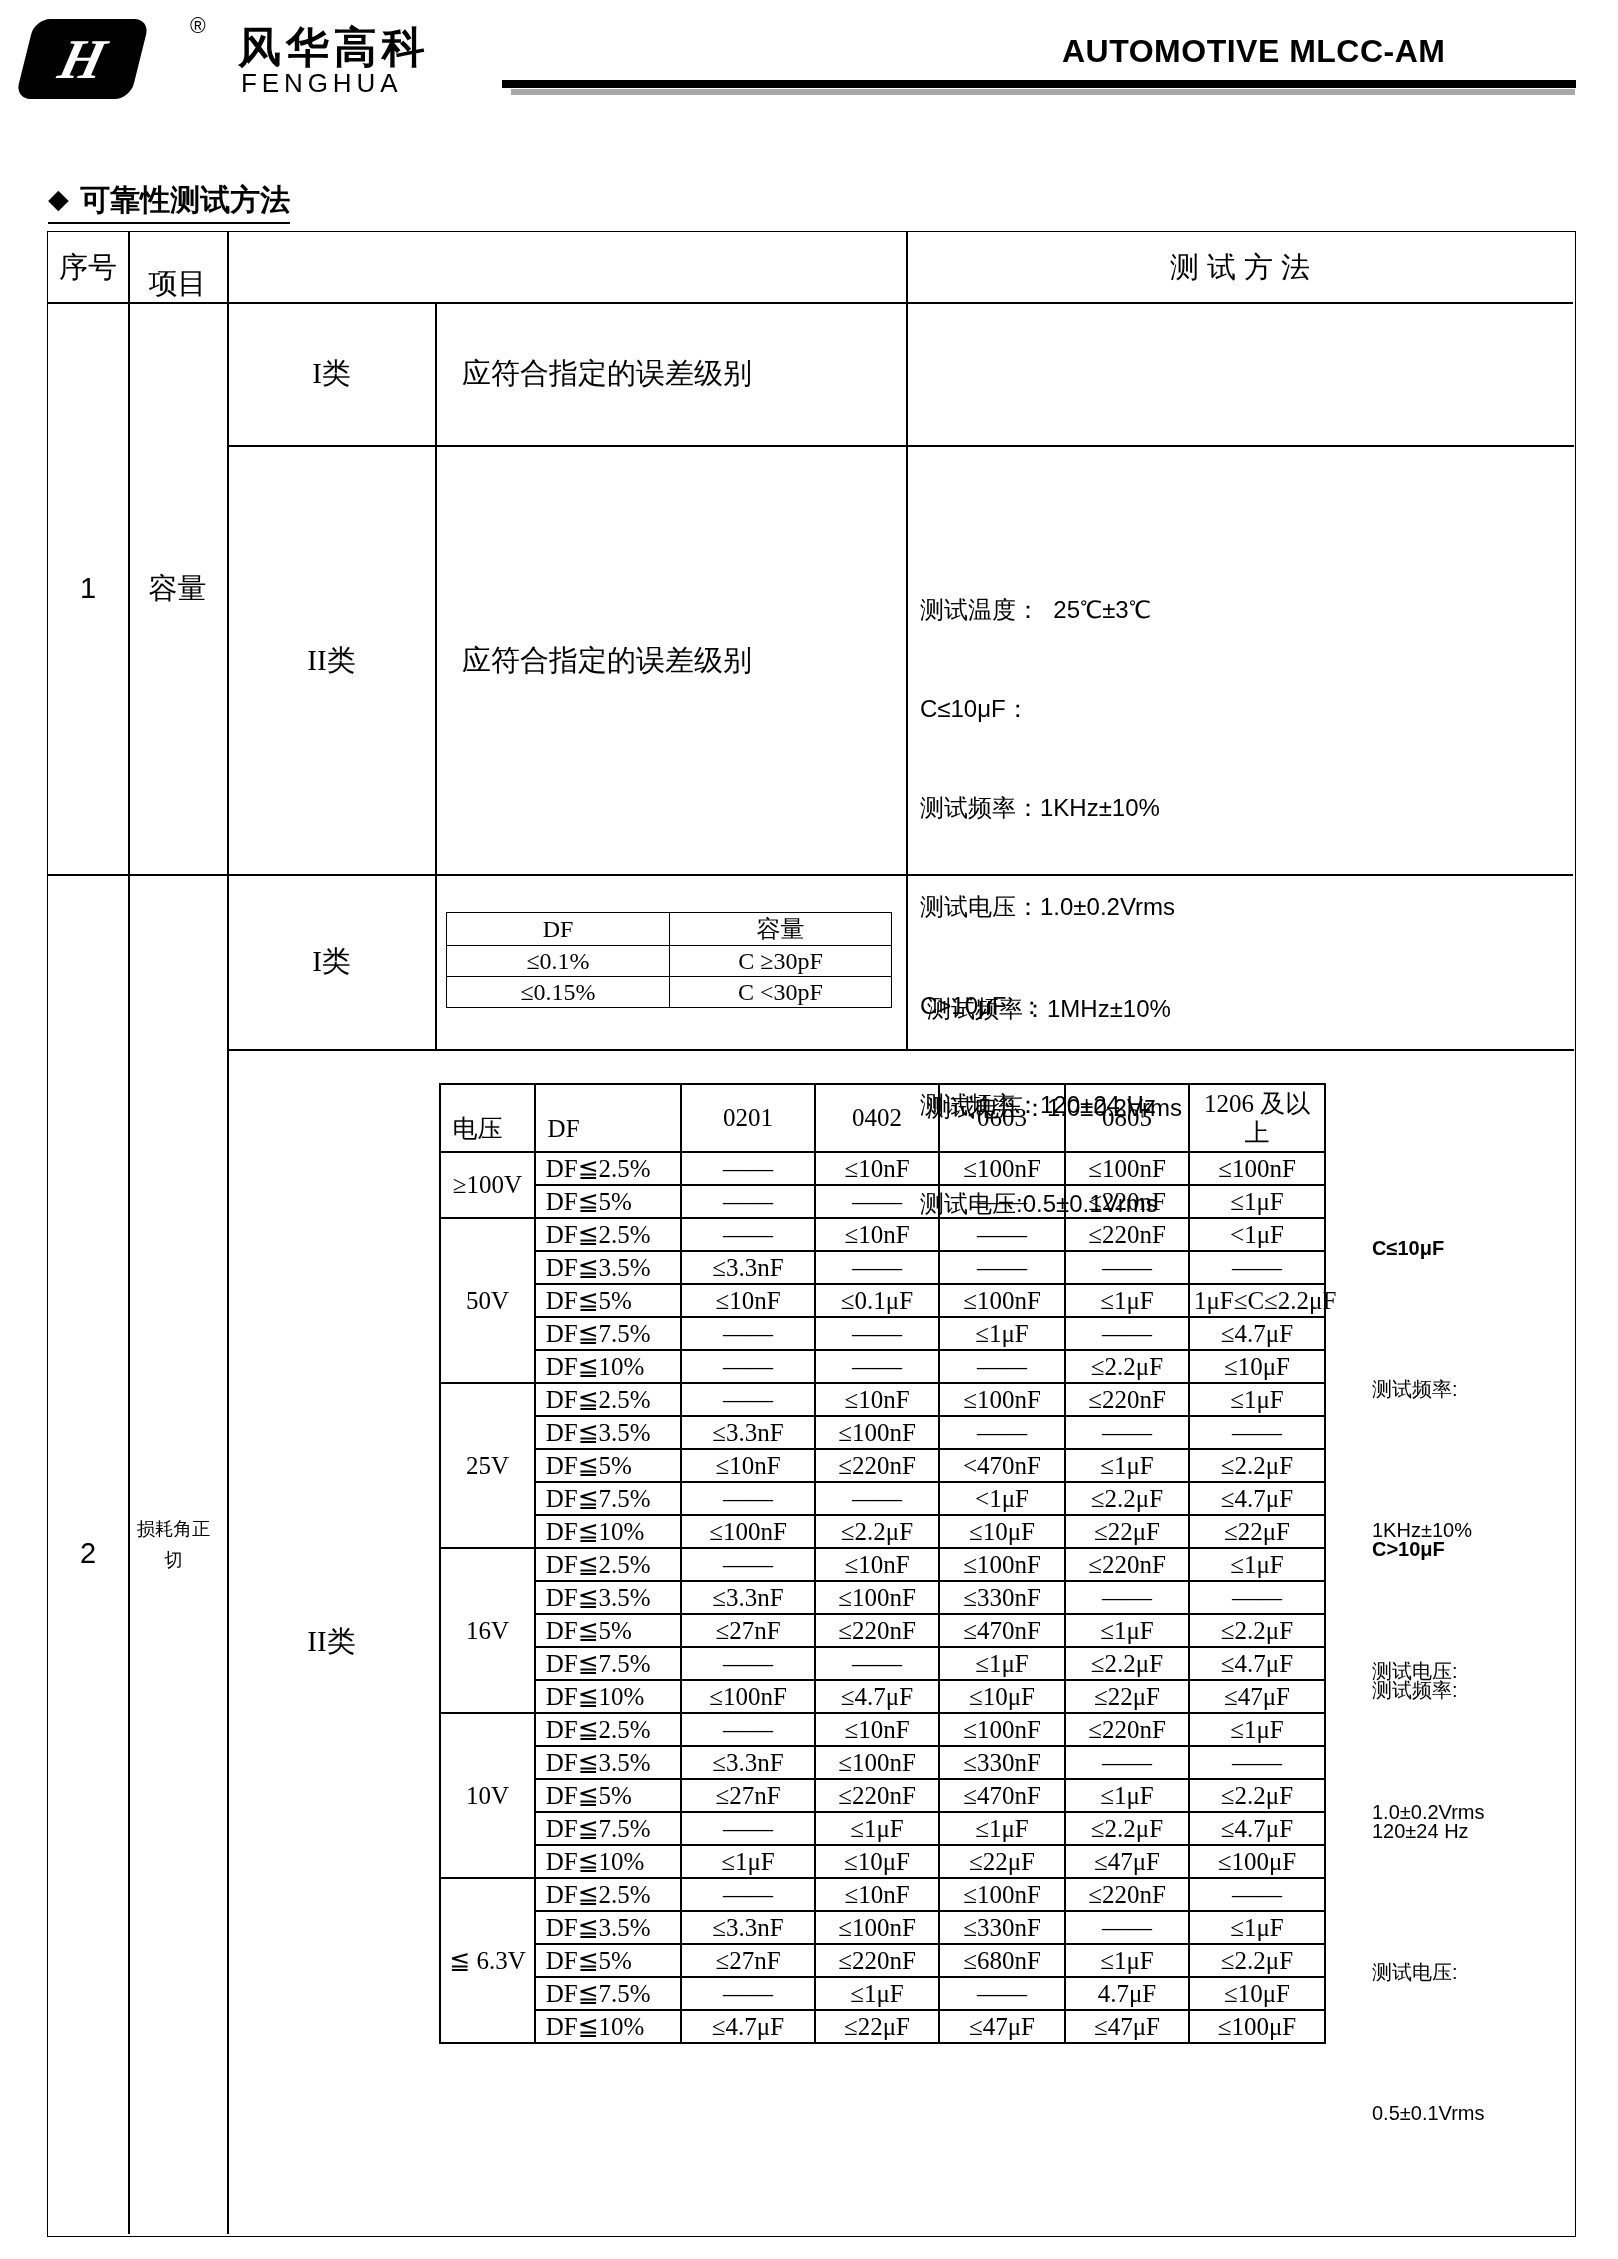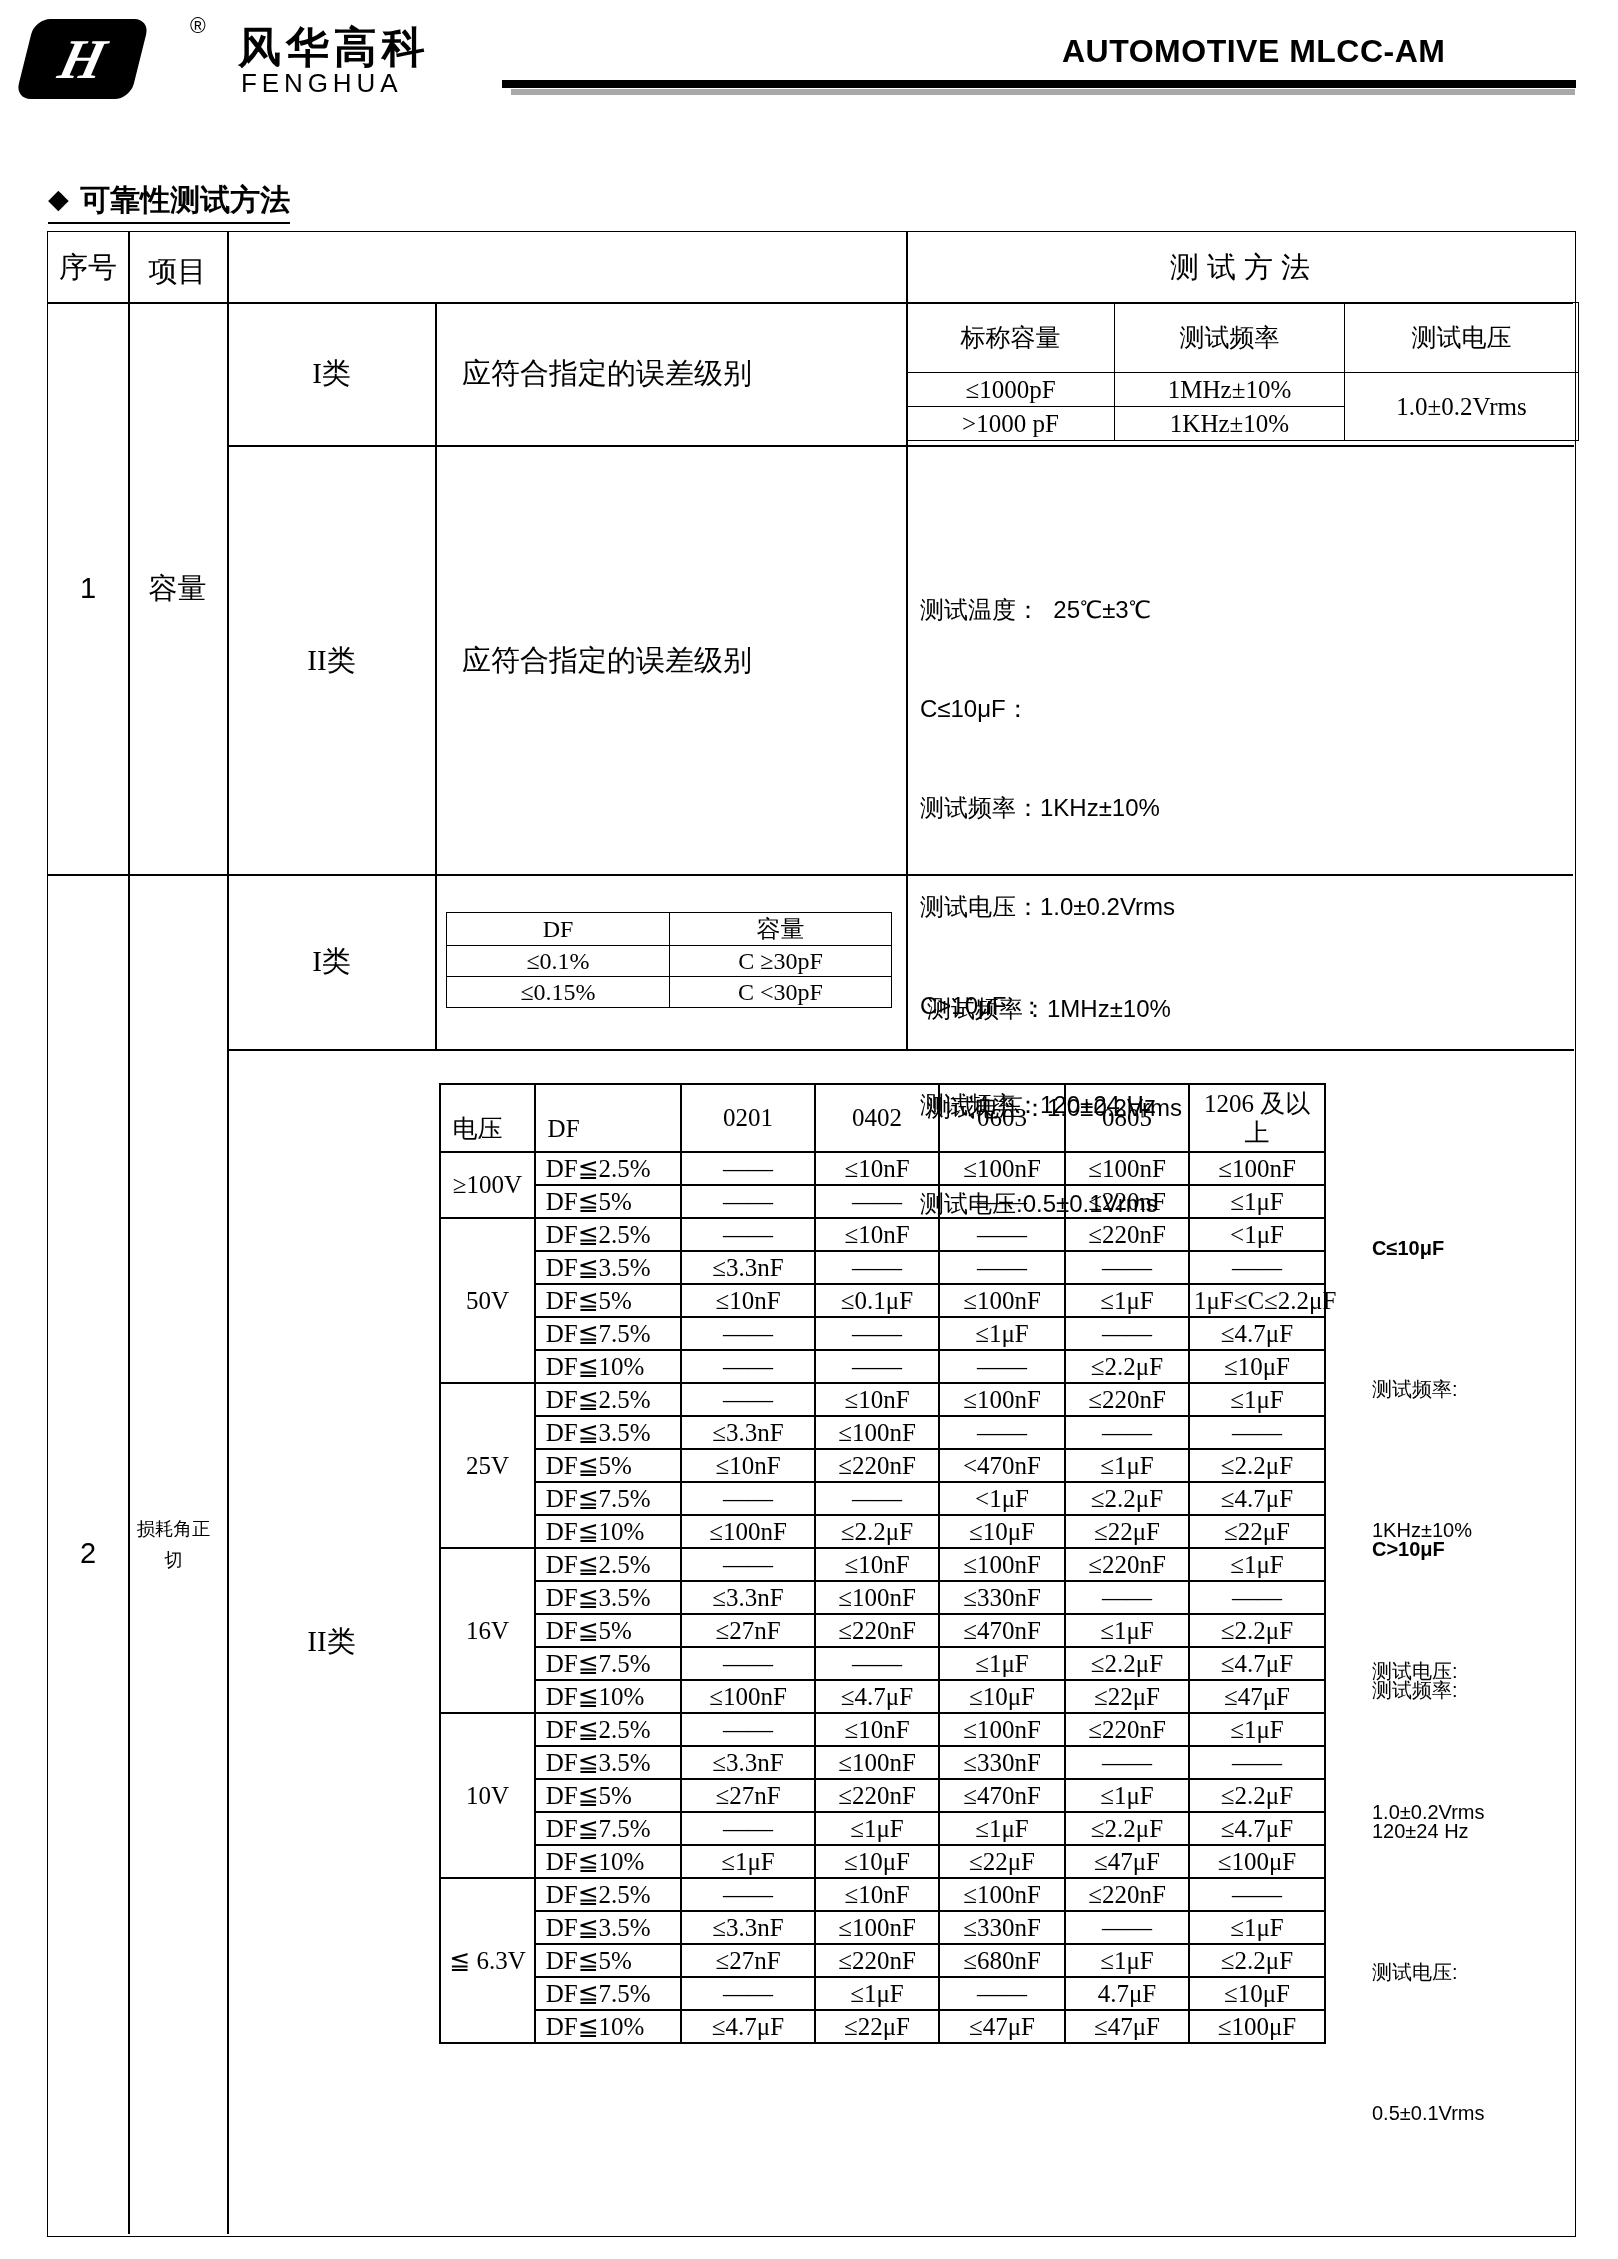--- a/index.html
+++ b/index.html
@@ -89,54 +89,31 @@
     <div class="vl" style="left:80px;top:0;height:2002px"></div>
     <div class="vl" style="left:179px;top:0;height:2002px"></div>
     <div class="vl" style="left:387px;top:70px;height:747px"></div>
     <div class="vl" style="left:858px;top:0;height:817px"></div>
     <div class="hl" style="top:70px;left:0;width:1525px"></div>
     <div class="hl" style="top:213px;left:179px;width:1347px"></div>
     <div class="hl" style="top:642px;left:0;width:1525px"></div>
     <div class="hl" style="top:817px;left:179px;width:1347px"></div>
 
     <div class="cell" style="left:0;top:0;width:80px;height:70px">序号</div>
-    <div class="cell" style="left:80px;top:4px;width:99px;height:70px">项目</div>
+    <div class="cell" style="left:80px;top:16px;width:99px;height:70px">项目</div>
     <div class="cell" style="left:858px;top:0;width:668px;height:70px">测 试 方 法</div>
 
     <div class="cell" style="left:0;top:70px;width:80px;height:573px">1</div>
     <div class="cell" style="left:80px;top:70px;width:99px;height:573px">容量</div>
 
     <div class="cell cls" style="left:179px;top:70px;width:209px;height:143px">I类</div>
     <div class="cell left" style="left:414px;top:70px;width:437px;height:143px">应符合指定的误差级别</div>
     <div class="cell cls" style="left:179px;top:213px;width:209px;height:430px">II类</div>
     <div class="cell left" style="left:414px;top:213px;width:437px;height:430px">应符合指定的误差级别</div>
 
-    <table class="mtable">
-      <colgroup>
-          <col style="width:208px">
-          <col style="width:230px">
-          <col style="width:234px">
-        </colgroup>
-      <tbody>
-          <tr class="mt-h">
-        <td>标称容量</td>
-        <td>测试频率</td>
-        <td>测试电压</td>
-      </tr>
-      <tr class="mt-r">
-        <td>≤1000pF</td>
-        <td>1MHz±10%</td>
-        <td rowspan="2">1.0±0.2Vrms</td>
-      </tr>
-      <tr class="mt-r">
-        <td>&gt;1000 pF</td>
-        <td>1KHz±10%</td>
-      </tr>
-    </tbody>
-      </table>
 
     <div class="mtext" style="left:872px;top:295px">
       <div>测试温度：  25℃±3℃</div>
       <div>C≤10μF：</div>
       <div>测试频率：1KHz±10%</div>
       <div>测试电压：1.0±0.2Vrms</div>
       <div>C&gt;10μF  ：</div>
       <div>测试频率：120±24 Hz</div>
       <div>测试电压:0.5±0.1Vrms</div>
     </div>

